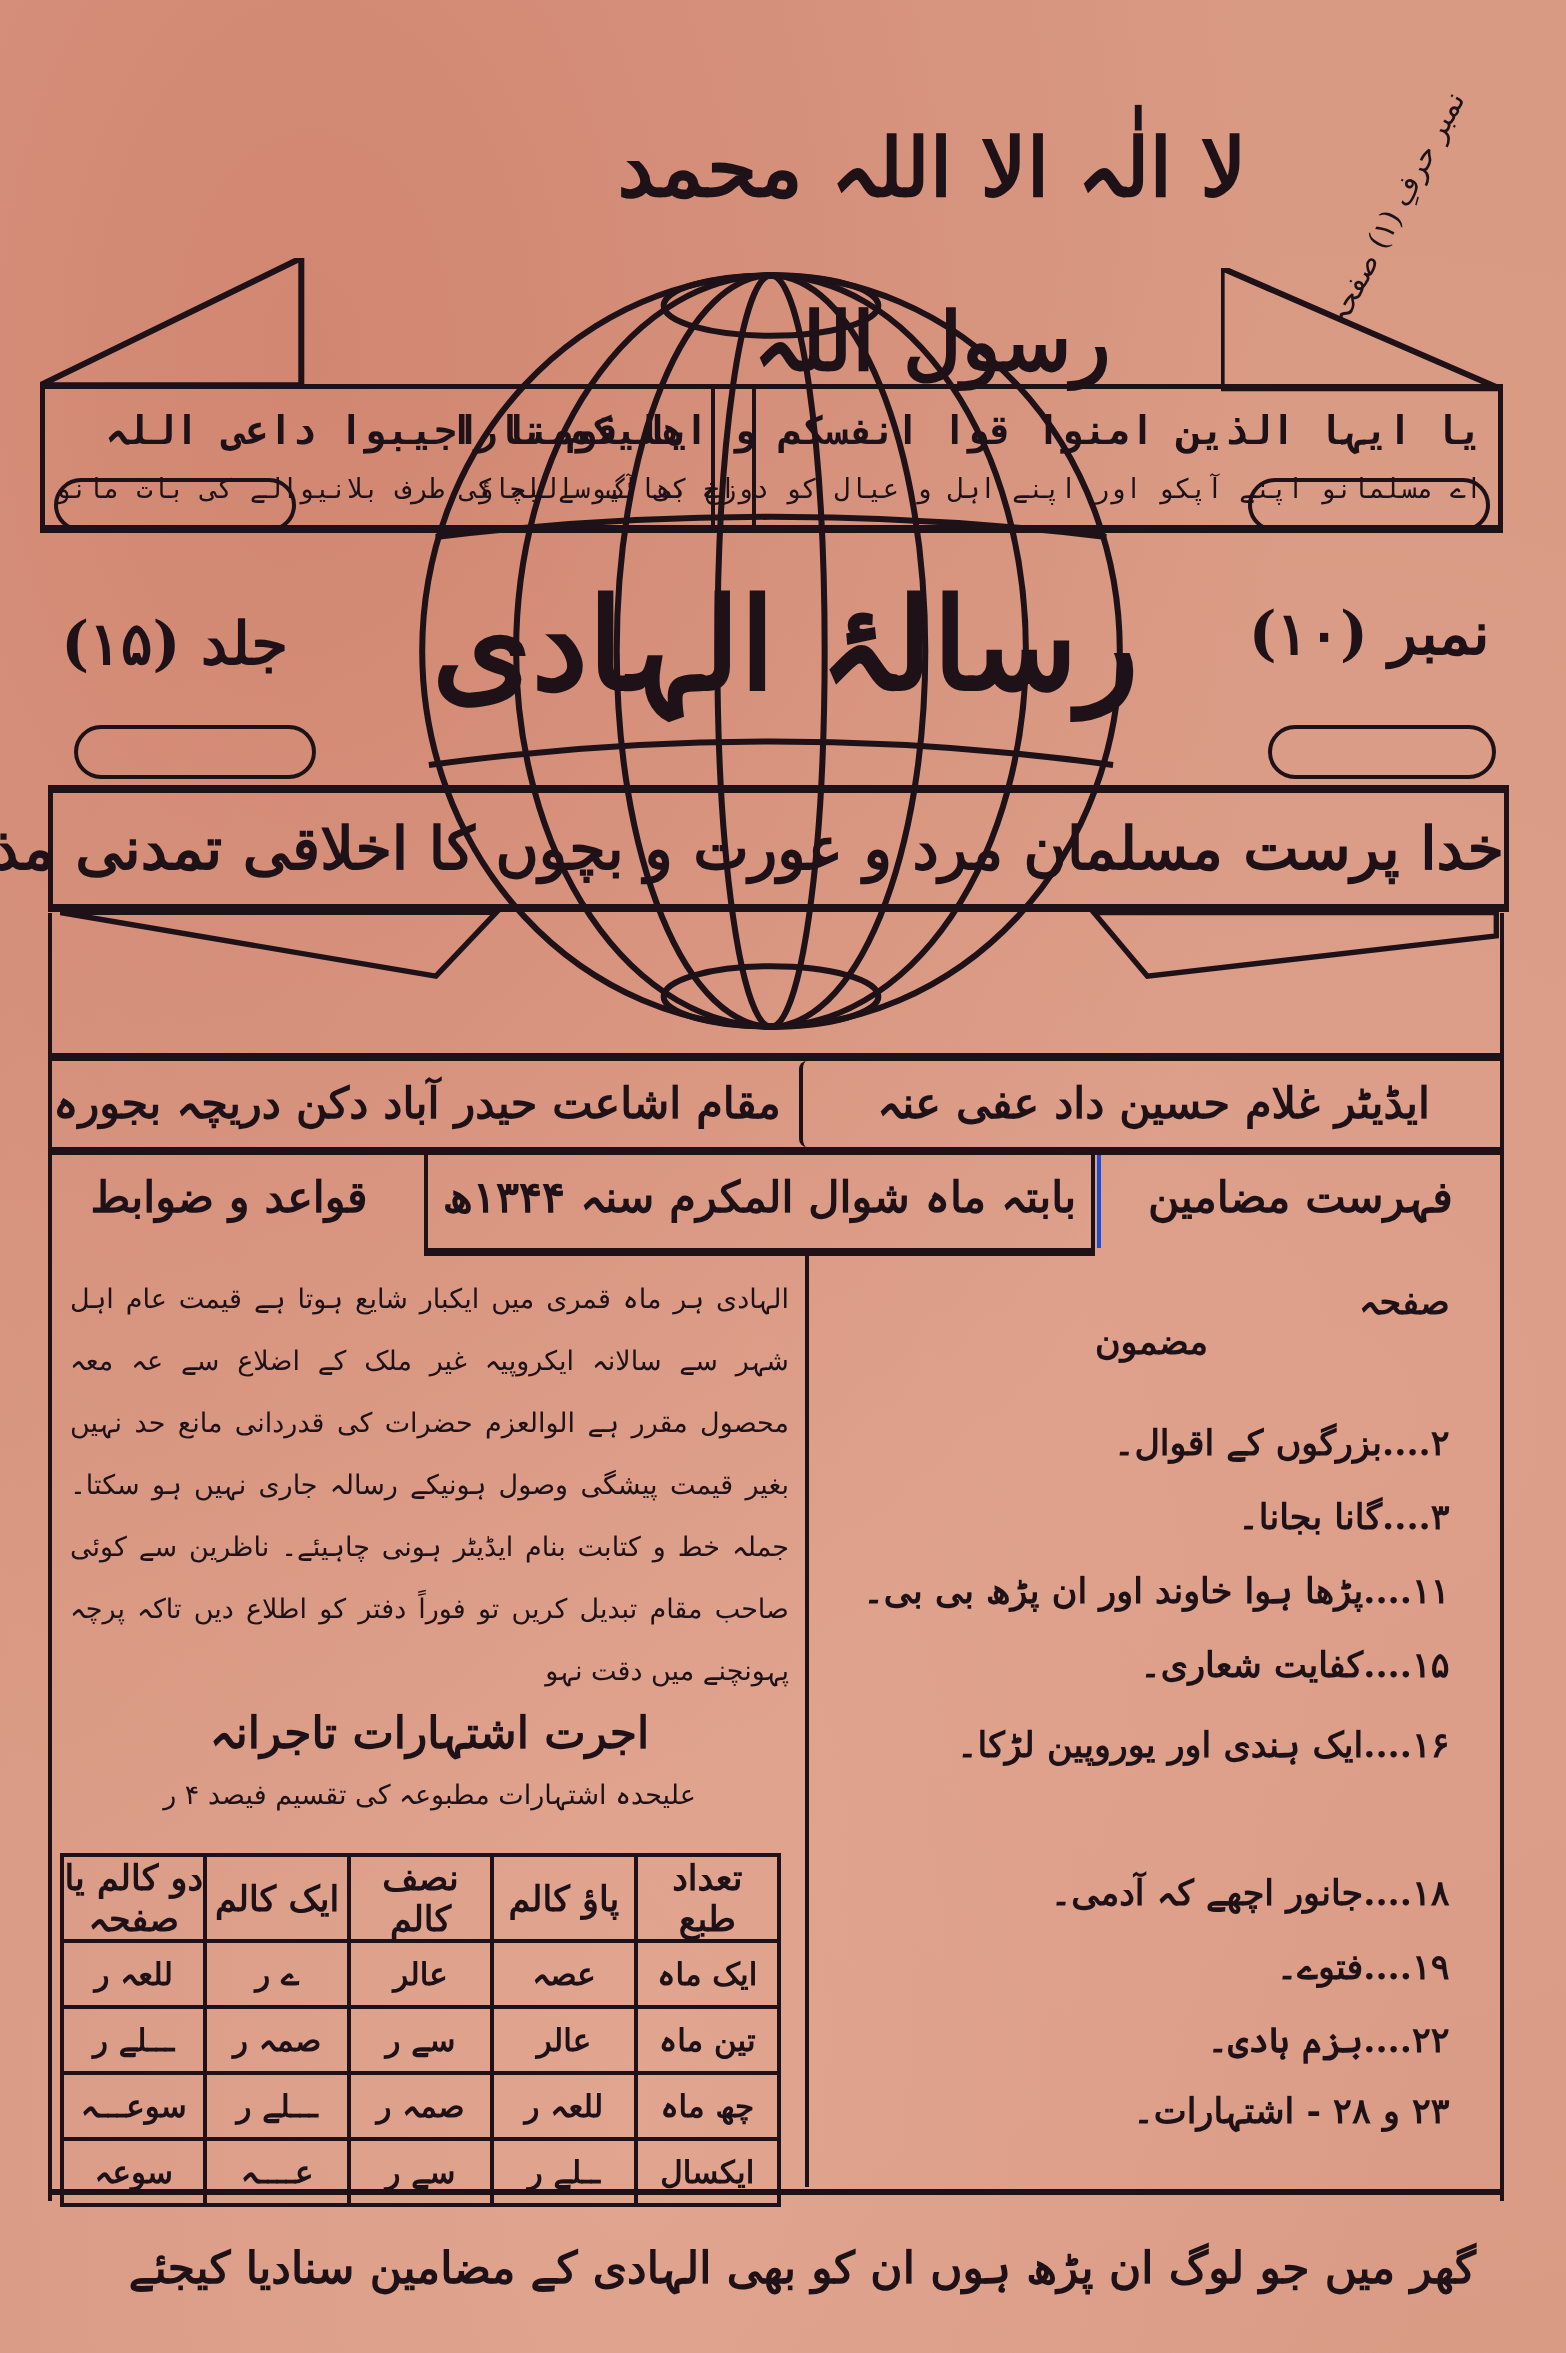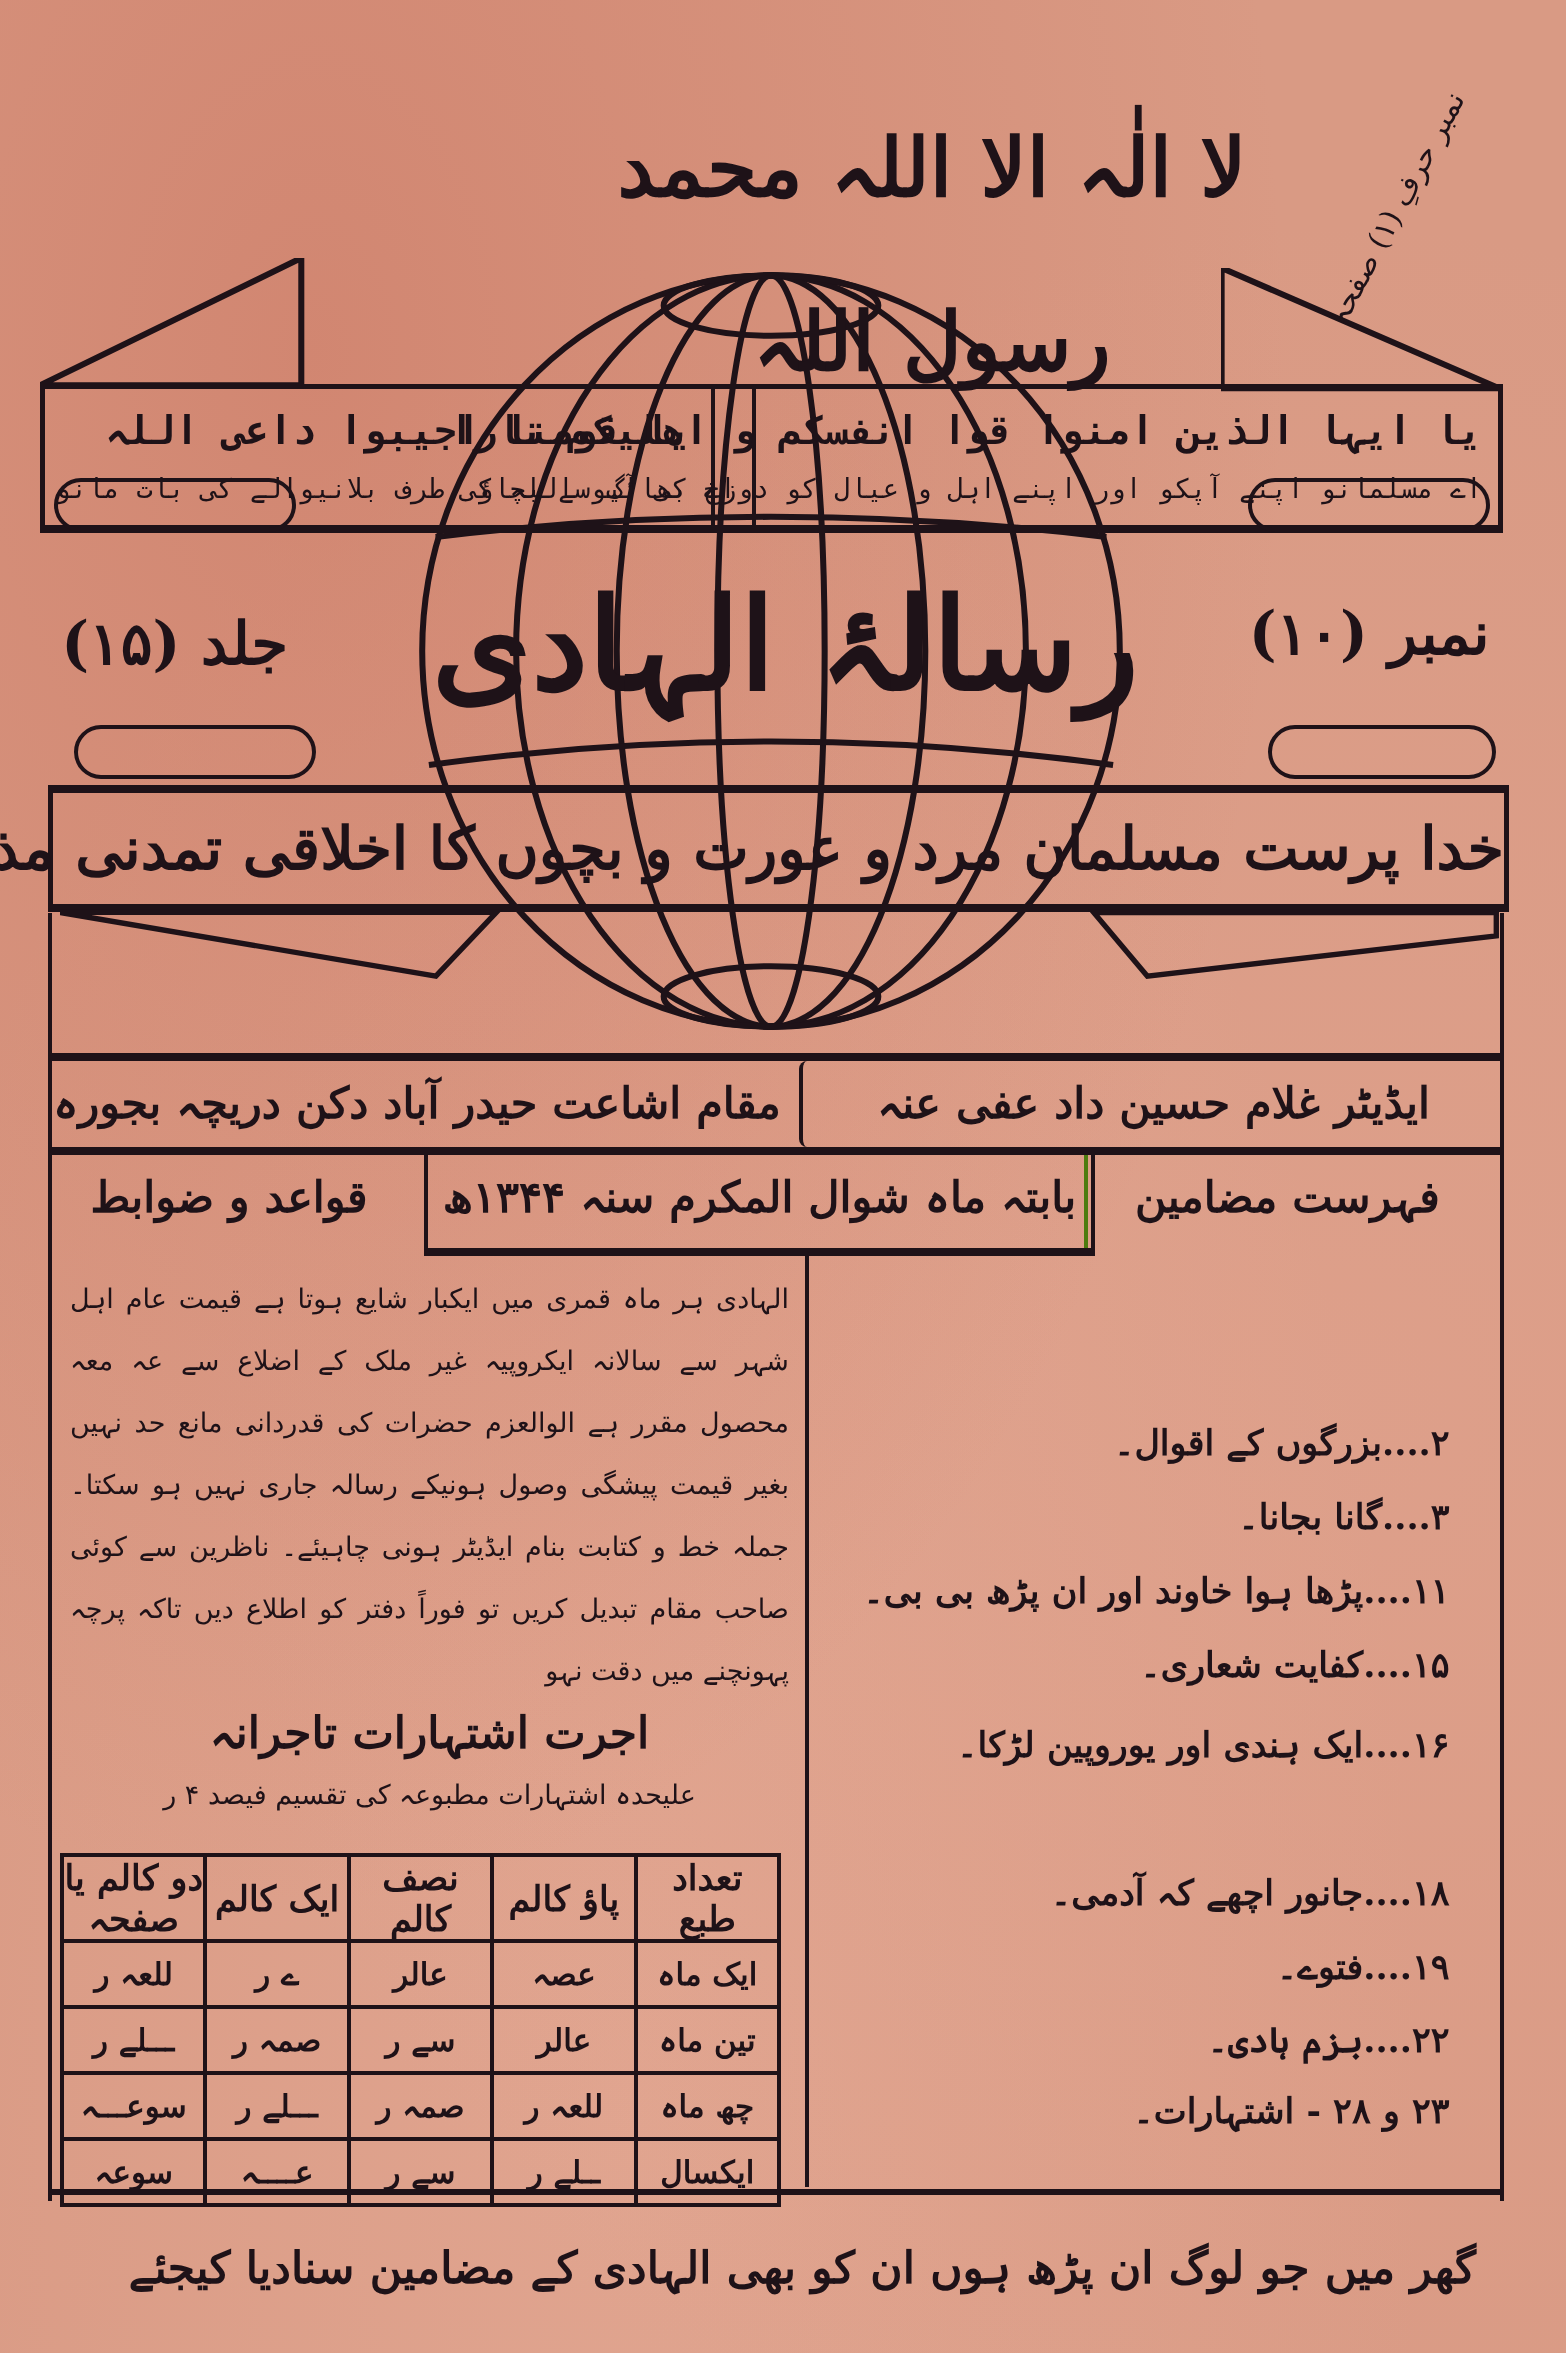--- a/index.html
+++ b/index.html
@@ -47,21 +47,21 @@
   #content-frame { left:48px; top:913px; width:1456px; height:1288px; border-left:4px solid #1e1218; border-right:4px solid #1e1218; box-sizing:border-box; }
 
   
   #editor-row { left:48px; top:1053px; width:1456px; height:94px; border-top:8px solid #1e1218; box-sizing:border-box; }
   .cell-box { position:absolute; top:0; height:100%; box-sizing:border-box; text-align:center; font-size:43px; font-weight:bold; line-height:85px; white-space:nowrap; }
   #editor-cell { right:0; width:705px; border-left:4px solid #1e1218;border-radius:8px; }
   #address-cell { left:0; width:738px; }
 
   
   #contents-row { left:48px; top:1147px; width:1456px; height:101px; border-top:8px solid #1e1218; box-sizing:border-box; }
-  #contents-title { right:17px; width:403px; border-left:4px solid #4d7c0f; height:100%; }
+  #contents-title { right:4px; width:403px; border-left:4px solid #1d4ed8; height:100%; }
   #issue-date { left:376px; width:671px; height:101px; border:4px solid #1e1218; border-top:none; border-bottom-width:8px; }
   #rules-title { left:0; width:362px; height:100%; }
 
   
   #rules-col { left:54px; top:1248px; width:751px; height:604px; padding:20px 16px 0 16px; box-sizing:border-box; font-size:27px; line-height:62px; text-align:justify; }
   #rules-col .p { display:block; }
   #rules-col .big { font-size:44px; font-weight:bold; }
   #rules-col .center { text-align:center; display:block; }
   #col-divider { left:805px; top:1248px; height:939px; }
 
@@ -153,20 +153,24 @@
 
 <div id="col-divider" class="line-v"></div>
 
 <div id="rules-col" class="abs ur">
   <span class="p">الہادی ہر ماہ قمری میں ایکبار شایع ہوتا ہے قیمت عام اہل شہر سے سالانہ ایکروپیہ غیر ملک کے اضلاع سے عہ معہ محصول مقرر ہے الوالعزم حضرات کی قدردانی مانع حد نہیں بغیر قیمت پیشگی وصول ہونیکے رسالہ جاری نہیں ہو سکتا۔ جملہ خط و کتابت بنام ایڈیٹر ہونی چاہیئے۔ ناظرین سے کوئی صاحب مقام تبدیل کریں تو فوراً دفتر کو اطلاع دیں تاکہ پرچہ پہونچنے میں دقت نہو</span>
   <span class="big center">اجرت اشتہارات تاجرانہ</span>
   <span class="center">علیحدہ اشتہارات مطبوعہ کی تقسیم فیصد ۴ ر</span>
 </div>
 
 <div id="toc" class="abs ur">
+  <div id="toc-head">
+    <span class="pg">صفحہ</span>
+    <span class="sub">مضمون</span>
+  </div>
   <div class="toc-item" style="top:154px"><span class="num">۲</span><span class="dots">....</span><span>بزرگوں کے اقوال۔</span></div>
   <div class="toc-item" style="top:228px"><span class="num">۳</span><span class="dots">....</span><span>گانا بجانا۔</span></div>
   <div class="toc-item" style="top:302px"><span class="num">۱۱</span><span class="dots">....</span><span>پڑھا ہوا خاوند اور ان پڑھ بی بی۔</span></div>
   <div class="toc-item" style="top:376px"><span class="num">۱۵</span><span class="dots">....</span><span>کفایت شعاری۔</span></div>
   <div class="toc-item" style="top:456px"><span class="num">۱۶</span><span class="dots">....</span><span>ایک ہندی اور یوروپین لڑکا۔</span></div>
   <div class="toc-item" style="top:604px"><span class="num">۱۸</span><span class="dots">....</span><span>جانور اچھے کہ آدمی۔</span></div>
   <div class="toc-item" style="top:678px"><span class="num">۱۹</span><span class="dots">....</span><span>فتوے۔</span></div>
   <div class="toc-item" style="top:751px"><span class="num">۲۲</span><span class="dots">....</span><span>بزم ہادی۔</span></div>
   <div class="toc-item" style="top:822px"><span class="num">۲۳ و ۲۸</span><span class="dots"> - </span><span>اشتہارات۔</span></div>
 </div>

